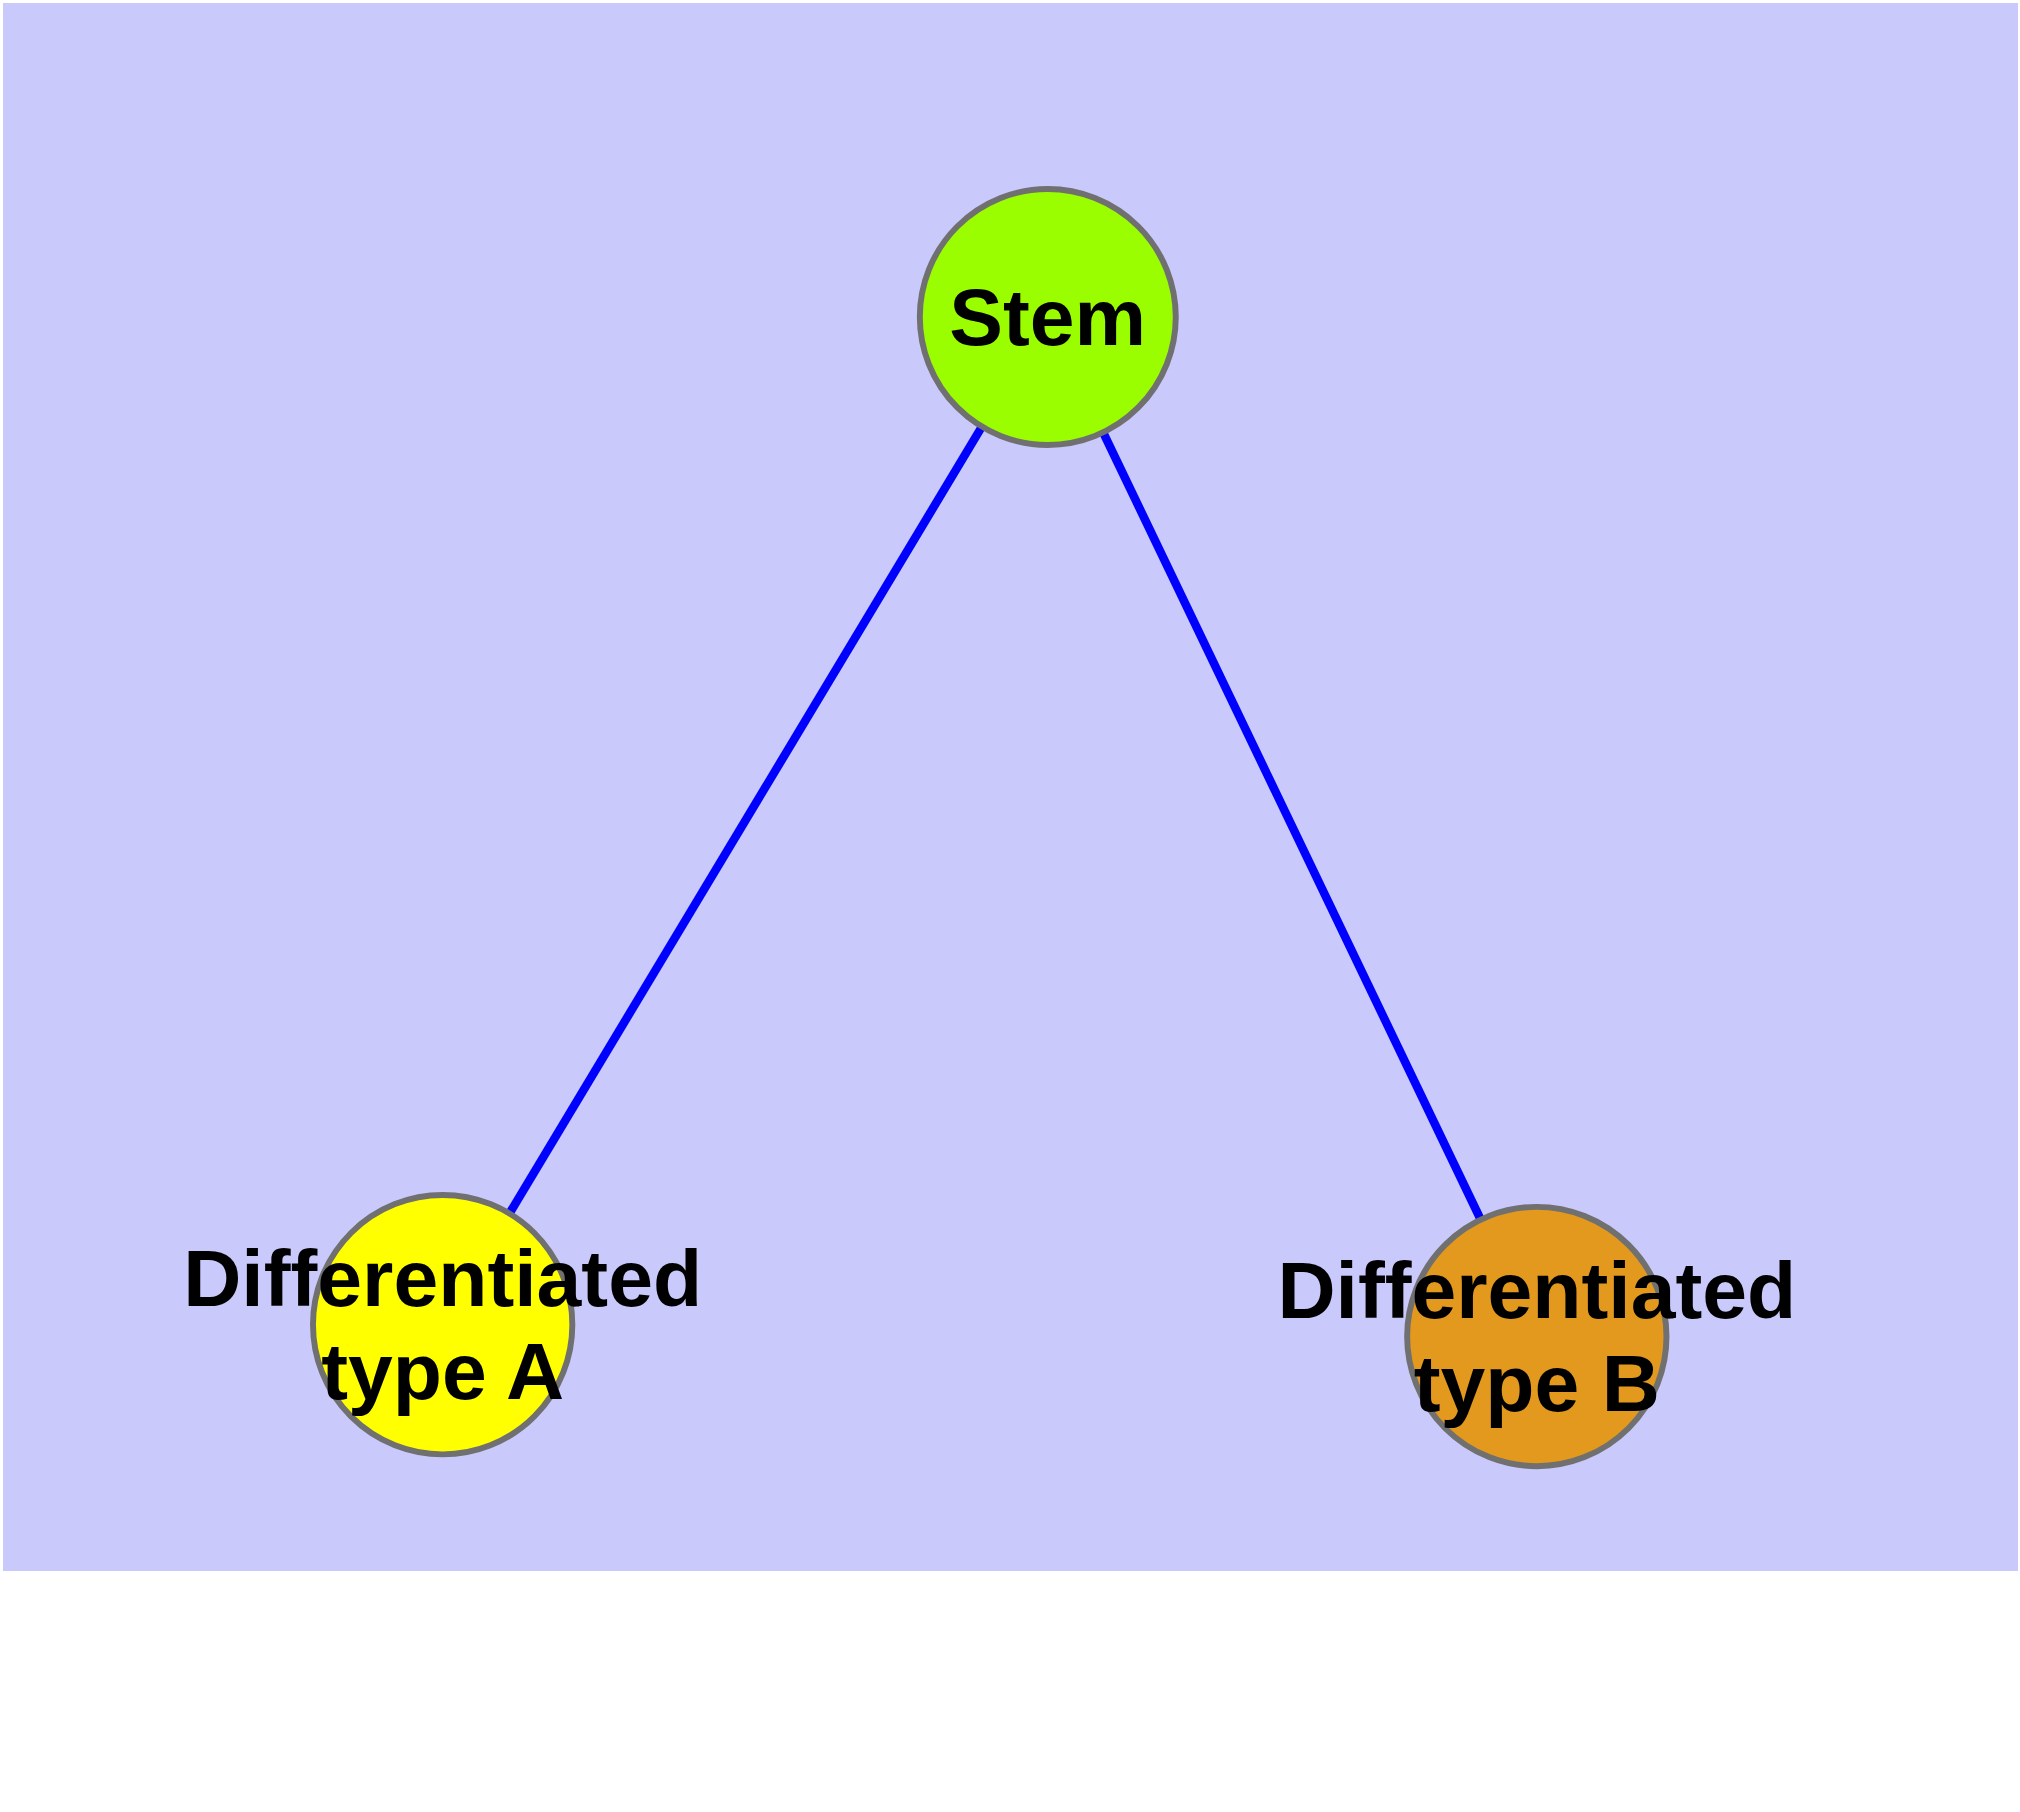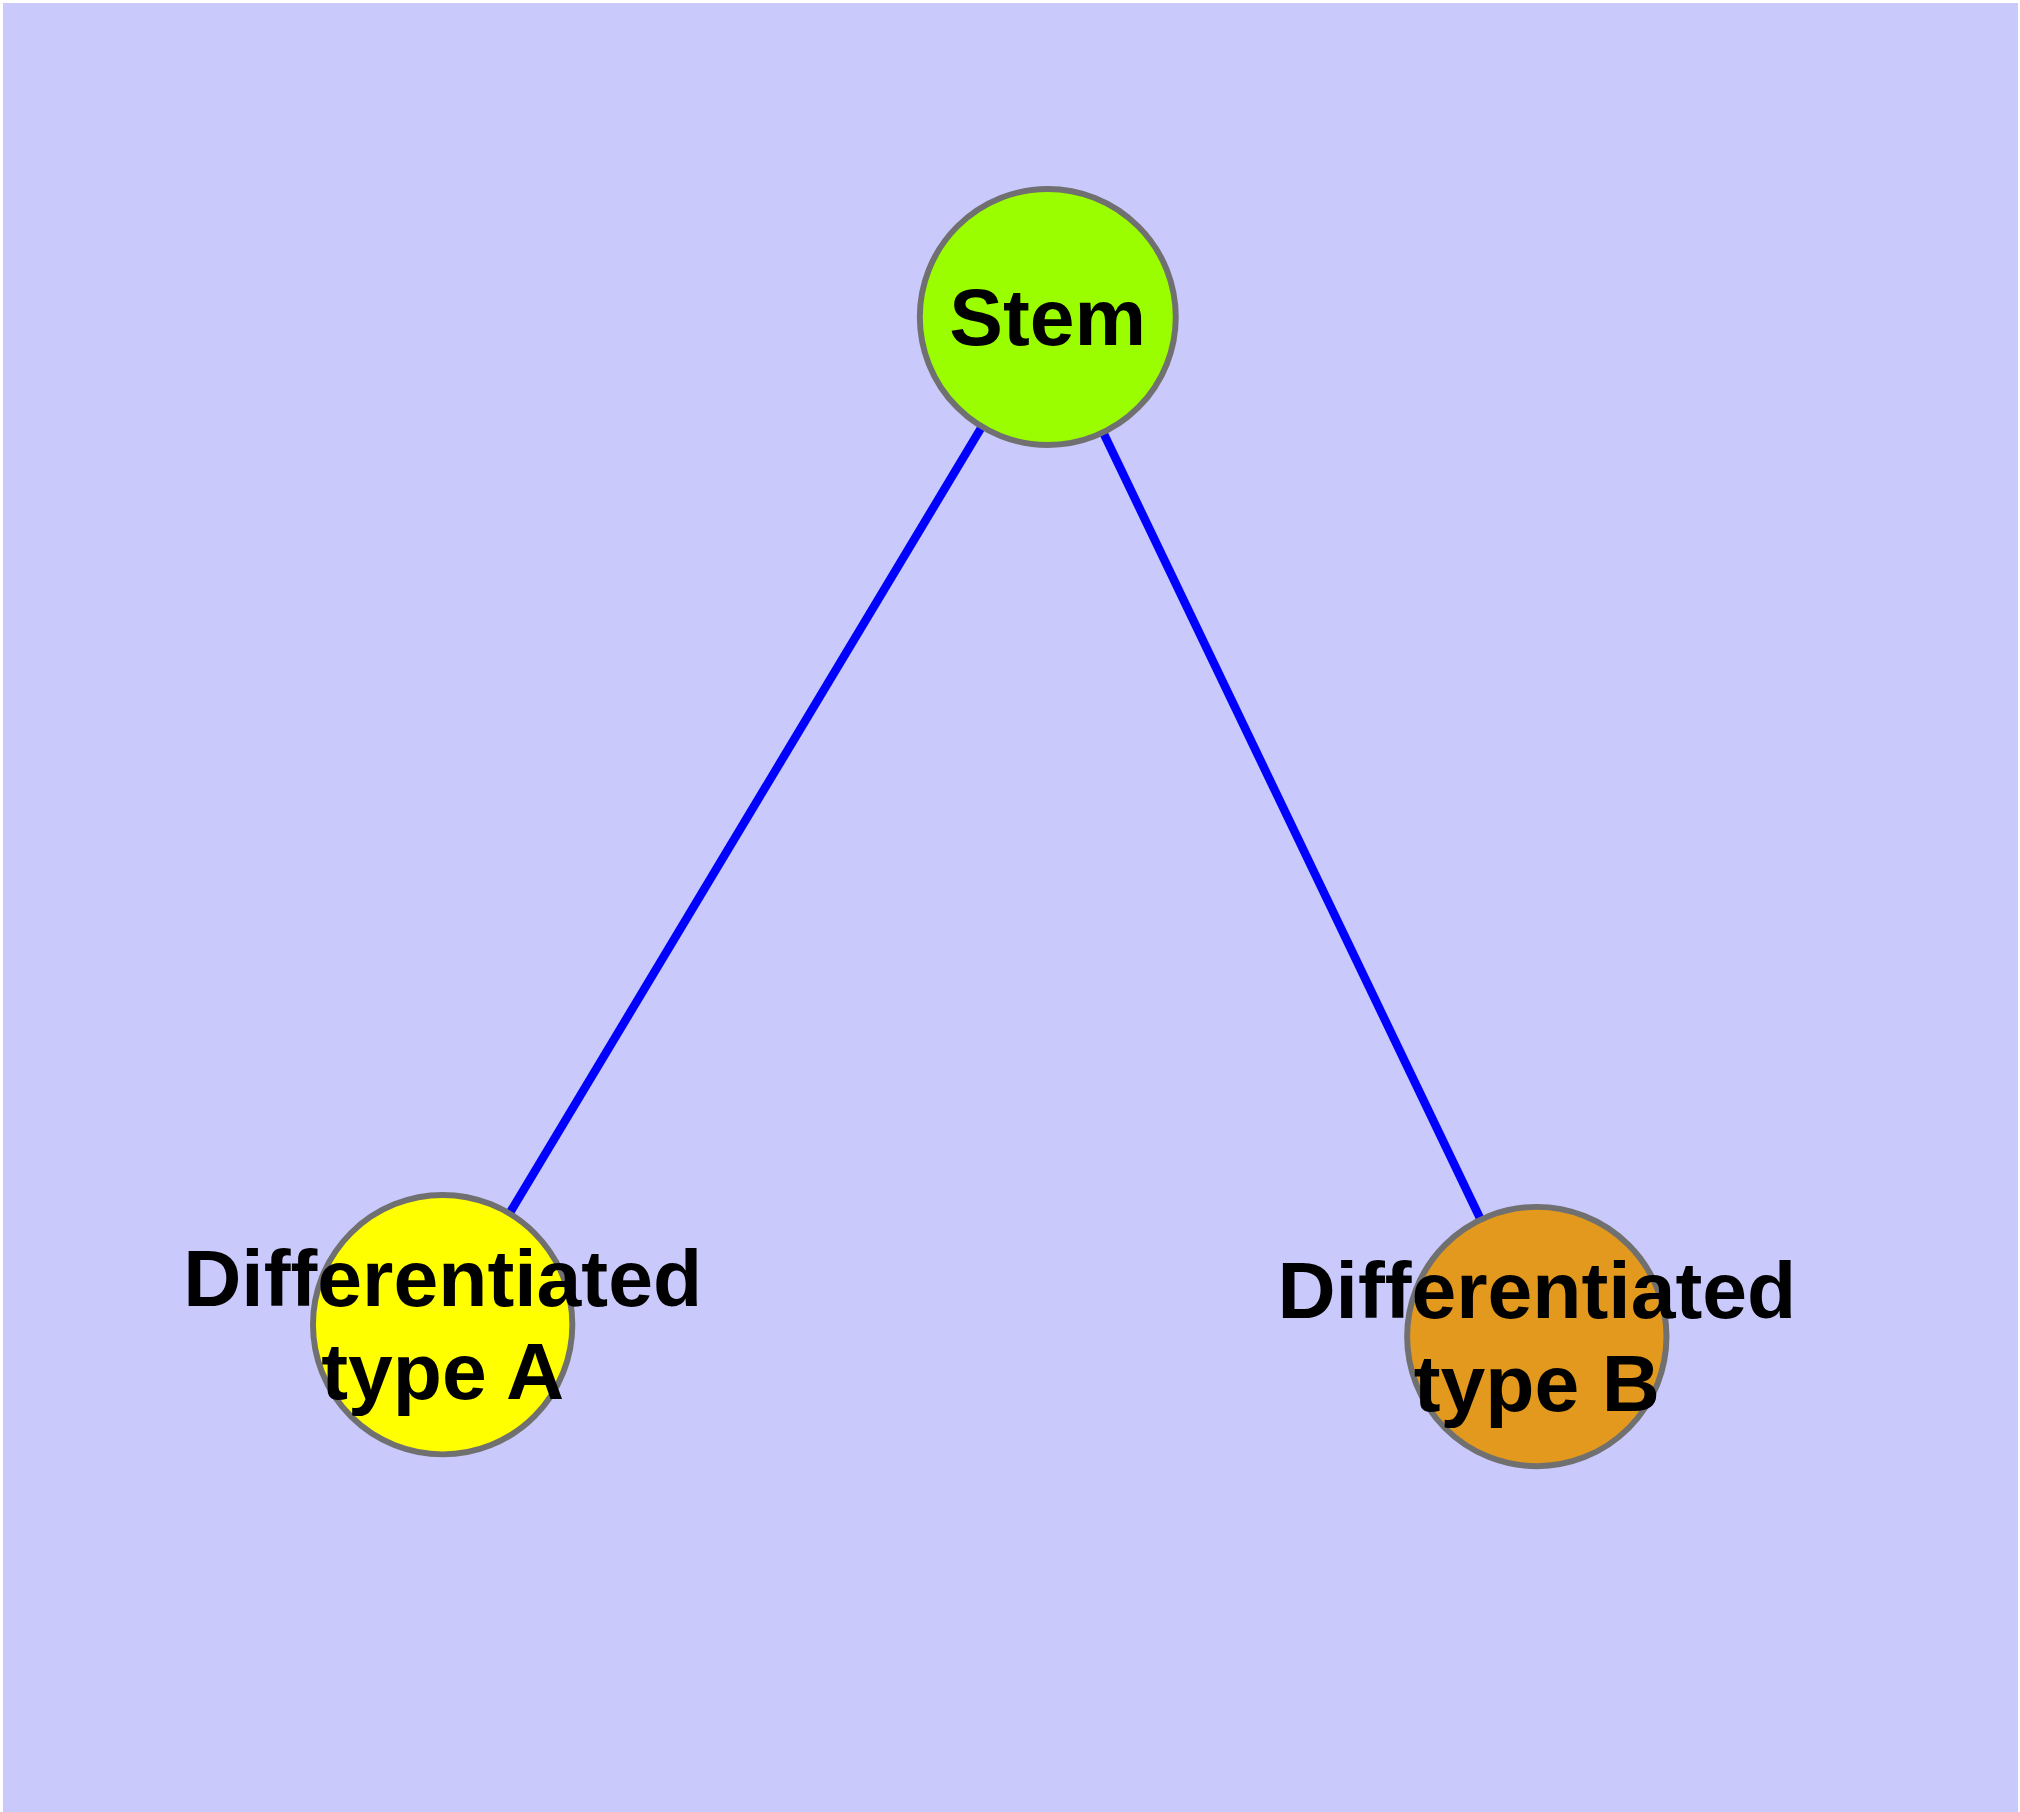--- a/index.html
+++ b/index.html
@@ -4,21 +4,21 @@
 <style>
   html, body {
     margin: 0;
     padding: 0;
     background: #FFFFFF;
     font-family: "Liberation Sans", "DejaVu Sans", sans-serif;
   }
   .canvas {
     position: relative;
     width: 2021px;
-    height: 1812px;
+    height: 1571px;
     background: #FFFFFF;
     overflow: hidden;
   }
   .panel {
     position: absolute;
     top: 3.4px;
     left: 2.5px;
     right: 3.4px;
     bottom: 0;
   }

